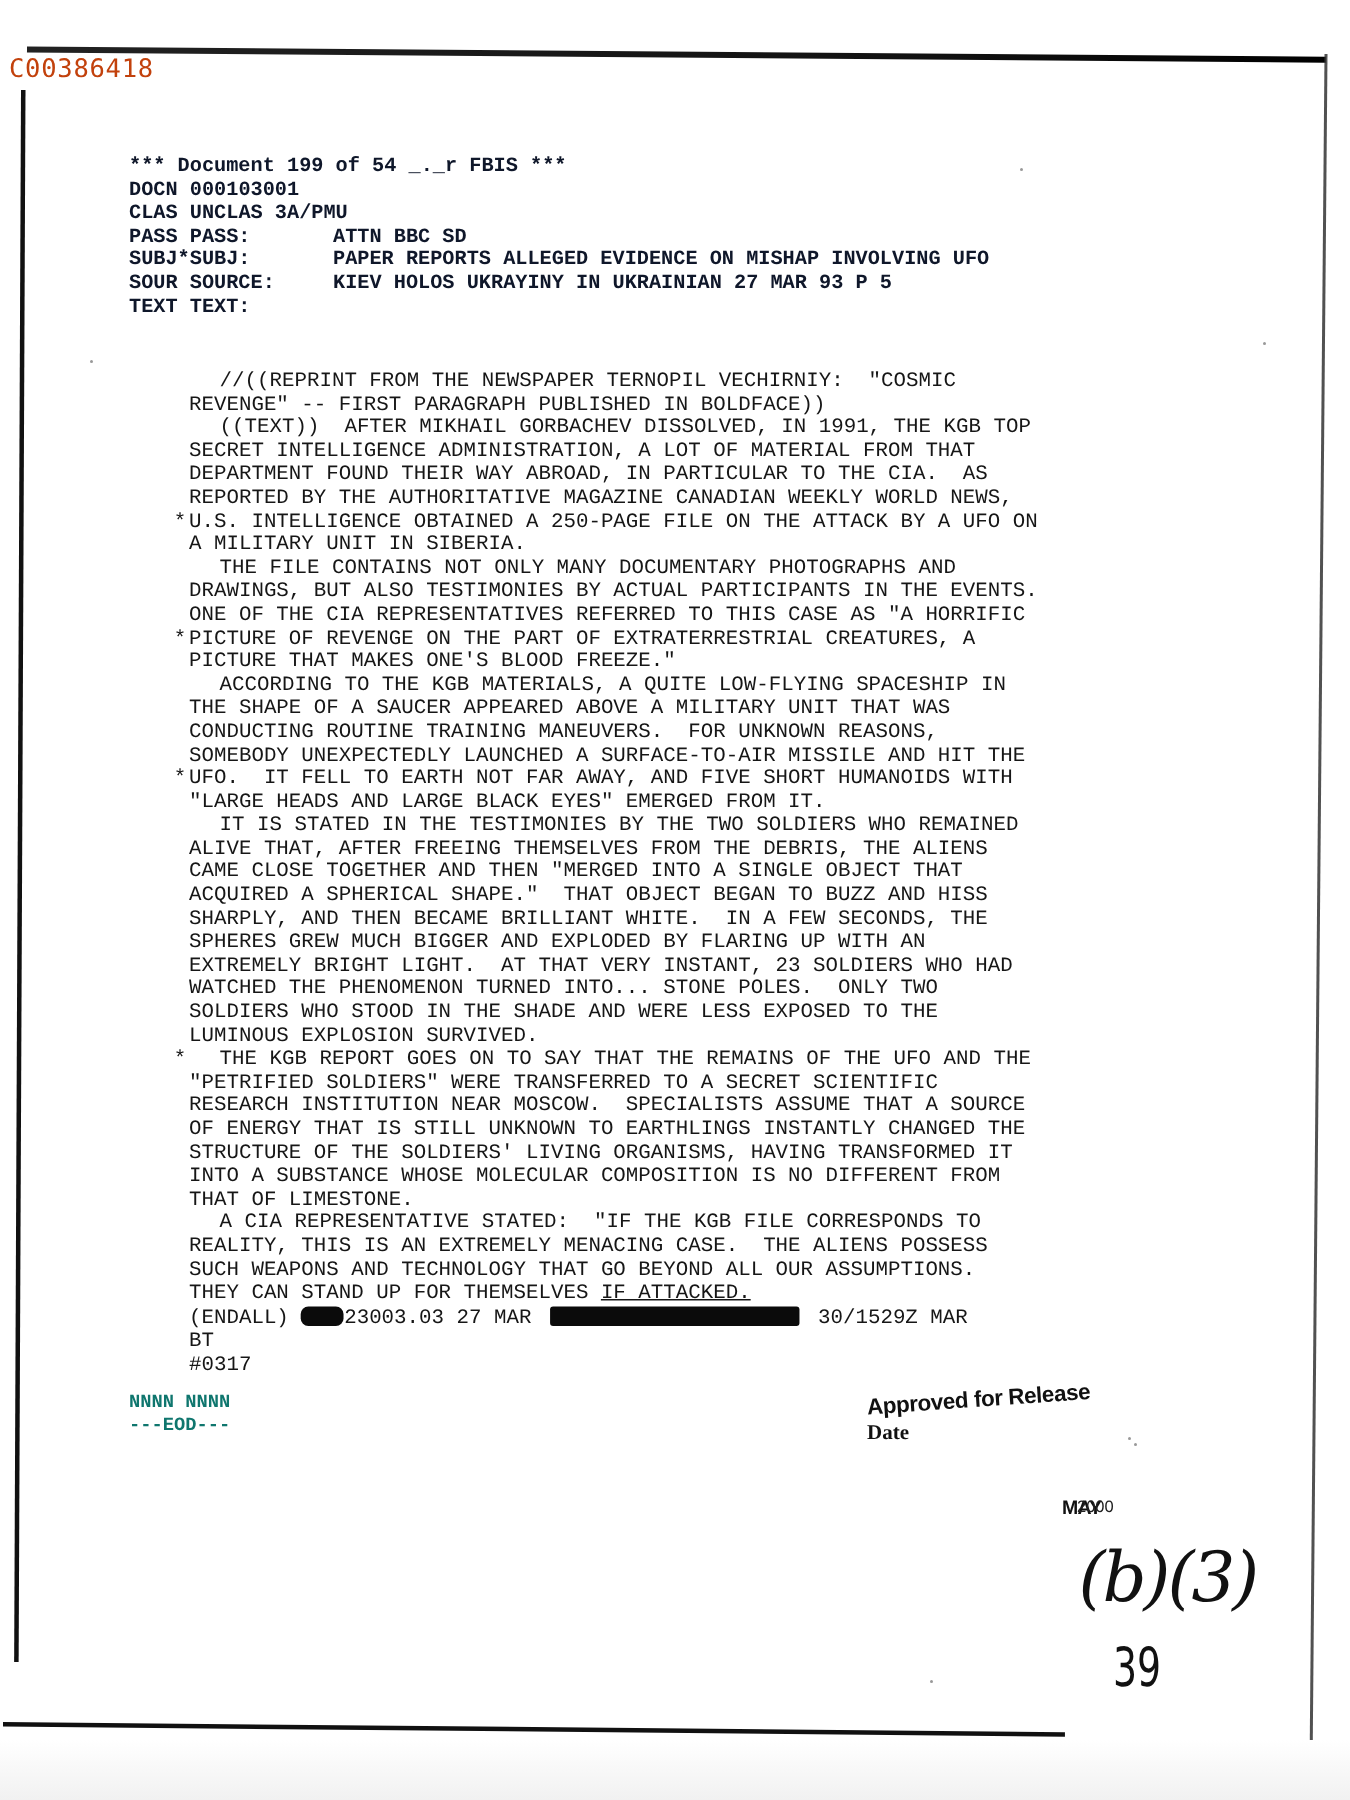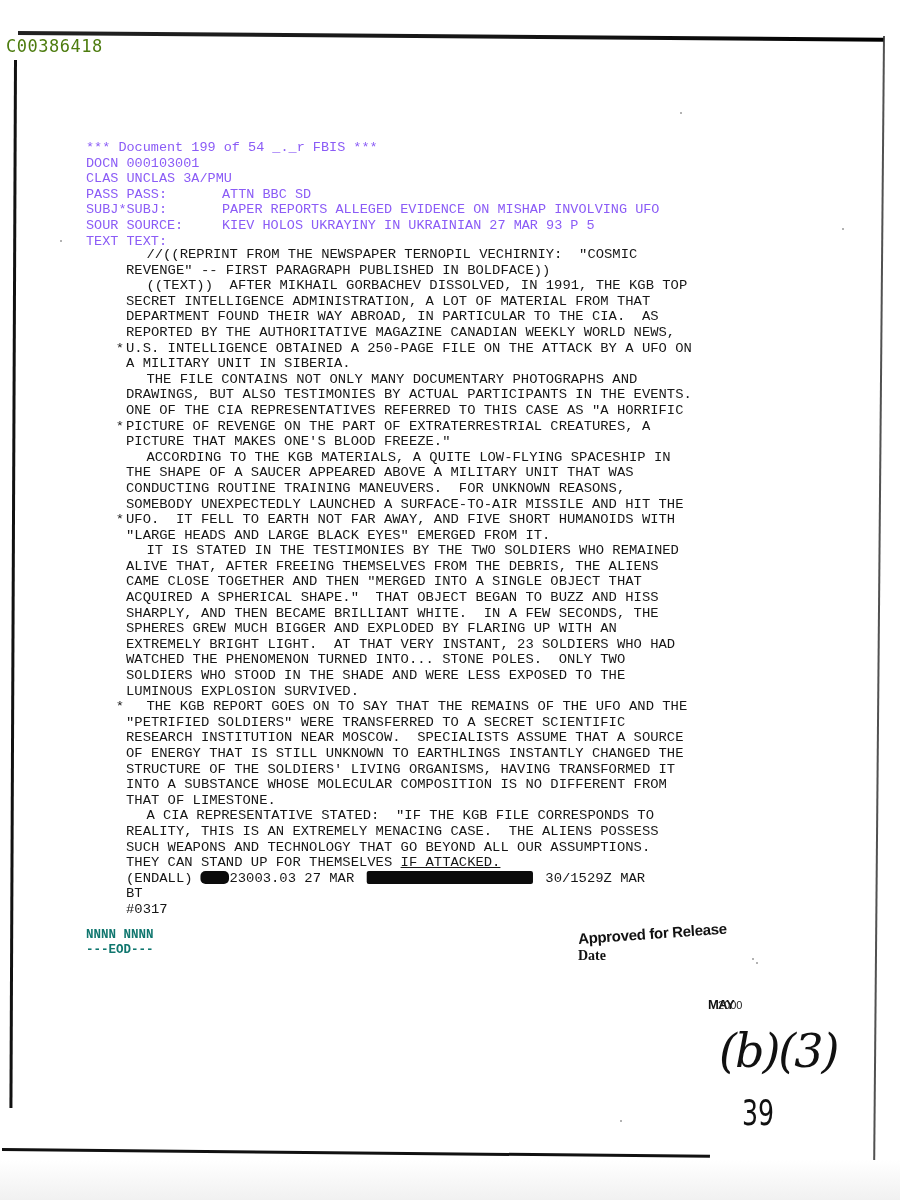--- a/index.html
+++ b/index.html
@@ -5,21 +5,21 @@
   html, body { margin: 0; padding: 0; }
   body {
     width: 900px; height: 1200px; overflow: hidden;
     background: #ffffff; position: relative;
     font-family: "Liberation Mono", "DejaVu Sans Mono", monospace;
     color: #111;
   }
   .doc-id {
     position: absolute; left: 6px; top: 36px;
     font-family: "DejaVu Sans Mono", "Liberation Mono", monospace;
-    font-size: 17px; color: #4d7c0f; letter-spacing: 0.5px;
+    font-size: 17px; color: #c2410c; letter-spacing: 0.5px;
   }
   .top-rule {
     position: absolute; left: 18px; top: 31px; width: 866px; height: 4px;
     background: linear-gradient(to right, #222 0%, #111 70%, #000 100%);
     transform: rotate(0.45deg); transform-origin: left center;
   }
   .left-rule {
     position: absolute; left: 14px; top: 60px; width: 3px; height: 1048px; background: #111;
     transform: rotate(0.25deg); transform-origin: top center;
   }
@@ -32,21 +32,21 @@
     transform: rotate(0.55deg); transform-origin: left center;
   }
   .bottom-shade {
     position: absolute; left: 0; top: 1160px; width: 900px; height: 40px;
     background: linear-gradient(to bottom, #fff, #f1f1f1);
   }
 
   .header-block {
     position: absolute; left: 86px; top: 104px;
     font-family: "Liberation Mono", "DejaVu Sans Mono", monospace;
-    font-weight: normal; font-size: 13.5px; line-height: 15.6px; color: #8b5cf6; margin-top: 36px;
+    font-weight: bold; font-size: 13.5px; line-height: 15.6px; color: #0f172a;
   }
   .header-line { white-space: pre; }
   .hdr-key { display: inline-block; width: 136px; }
 
   .body-block {
     position: absolute; left: 126px; top: 247px;
     font-family: "Liberation Mono", "DejaVu Sans Mono", monospace;
     font-size: 13.6px; line-height: 15.6px; color: #161616;
     transform: scaleX(1.02); transform-origin: left top;
   }

